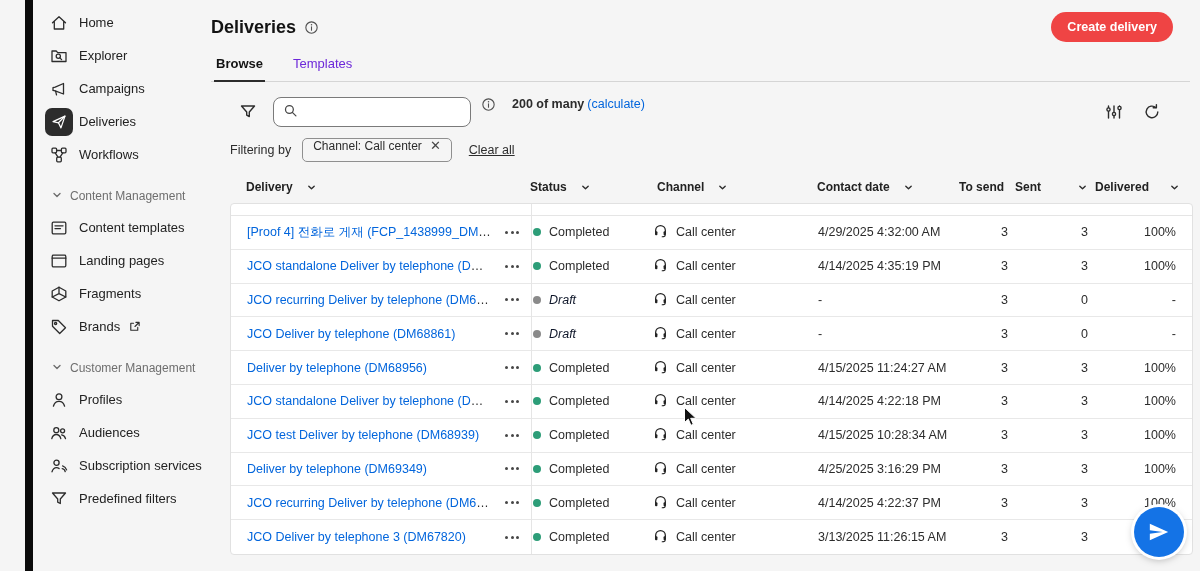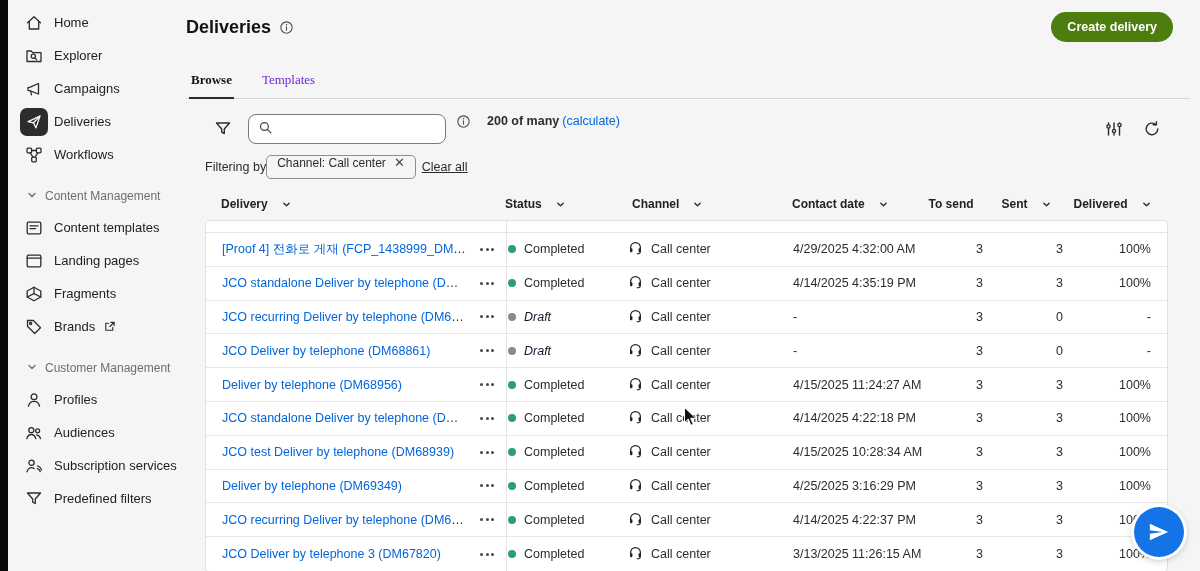--- a/index.html
+++ b/index.html
@@ -4,64 +4,64 @@
 <style>
   * { box-sizing: border-box; margin: 0; padding: 0; }
   html, body { overflow: hidden; }
   body {
     width: 1200px; height: 571px;
     position: relative;
     background: #f5f5f5;
     font-family: "Liberation Sans", "DejaVu Sans", sans-serif;
     color: #2c2c2c;
   }
-  .app { display: flex; height: 100%; }
+  .app { display: flex; height: 100%; padding-left: 25px; }
   .edge-strip { width: 8px; flex: none; background: #0b0b0b; }
 
   
   .sidebar { width: 170px; flex: none; padding-top: 6px; }
   .side-item { display: flex; align-items: center; gap: 6px; height: 33px; padding-left: 12px; font-size: 13px; color: #222; cursor: pointer; }
   .islot { width: 28px; height: 28px; flex: none; display: flex; align-items: center; justify-content: center; }
   .islot.selbox { background: #2c2c2c; border-radius: 7px; }
   .silabel { white-space: nowrap; }
   .side-section { display: flex; align-items: center; gap: 8px; height: 30px; margin-top: 10px; padding-left: 19px; color: #6e6e6e; font-size: 12px; cursor: pointer; }
   .ext-ic { margin-left: 2px; display: flex; align-items: center; }
 
   
   .main { flex: 1; min-width: 0; padding-left: 8px; }
   .header-row { display: flex; align-items: center; padding-top: 12px; padding-right: 27px; }
   .page-title { font-size: 18px; font-weight: 700; color: #131313; }
   .title-info { margin-left: 8px; display: flex; align-items: center; cursor: pointer; }
-  .create-btn { margin-left: auto; background: #4d7c0f; color: #fff; border: none; border-radius: 16px; height: 30px; padding: 0 16px; font-size: 12.5px; font-weight: 700; cursor: pointer; }
-
-  .tabs { display: flex; gap: 26px; margin-top: 30px; margin-right: 10px; border-bottom: 1px solid #d5d5d5; padding-left: 3px; font-family: Liberation Serif, serif; }
+  .create-btn { margin-left: auto; background: #ef4444; color: #fff; border: none; border-radius: 16px; height: 30px; padding: 0 16px; font-size: 12.5px; font-weight: 700; cursor: pointer; }
+
+  .tabs { display: flex; gap: 26px; margin-top: 14px; margin-right: 10px; border-bottom: 1px solid #d5d5d5; padding-left: 3px; }
   .tab { font-size: 13px; padding: 0 2px 9px; color: #6d28d9; cursor: pointer; }
   .tab.active { color: #131313; font-weight: 700; border-bottom: 2px solid #2c2c2c; margin-bottom: -1px; }
 
   .toolbar { display: flex; align-items: flex-start; margin-top: 15px; padding-left: 22px; padding-right: 33px; gap: 10px; height: 32px; }
   .icon-btn { width: 30px; height: 30px; border: none; background: transparent; display: flex; align-items: center; justify-content: center; border-radius: 4px; cursor: pointer; }
   .search-box { width: 198px; height: 30px; background: #fff; border: 1px solid #7a7a7a; border-radius: 8px; display: flex; align-items: center; padding: 0 9px; gap: 7px; }
   .search-input { border: none; outline: none; flex: 1; font-size: 13px; background: transparent; min-width: 0; }
   .count-wrap { font-size: 12.5px; font-weight: 700; color: #2c2c2c; margin-left: 6px; white-space: nowrap; }
   .calc-link { color: #0265DC; font-weight: 400; cursor: pointer; margin-left: 3px; }
   .toolbar-right { margin-left: auto; display: flex; gap: 8px; }
 
-  .filter-row { display: flex; align-items: center; margin-top: 9px; padding-left: 19px; font-size: 12.5px; color: #2c2c2c; }
+  .filter-row { display: flex; align-items: center; gap: 11px; margin-top: 9px; padding-left: 19px; font-size: 12.5px; color: #2c2c2c; }
   .filter-chip { display: flex; align-items: flex-start; gap: 8px; border: 1px solid #8f8f8f; border-radius: 5px; height: 24px; padding: 0 10px; font-size: 12px; color: #2c2c2c; }
   .chip-close { cursor: pointer; color: #464646; font-size: 13px; line-height: 1; }
   .clear-all { margin-left: 6px; cursor: pointer; color: #2c2c2c; text-decoration: underline; }
 
   
   .table-wrap { width: 963px; margin-left: 19px; margin-top: 13px; position: relative; }
   .grid-cols { display: grid; grid-template-columns: 262px 38px 120px 160px 135px 70px 80px 98px; align-items: center; }
   .thead { height: 24px; font-size: 12px; font-weight: 700; color: #222; }
   .th { display: flex; align-items: center; gap: 14px; cursor: pointer; white-space: nowrap; }
   .th.first { padding-left: 16px; grid-column: 1 / span 2; }
   .th.pad { padding-left: 7px; }
-  .th.right { justify-content: center; padding-right: 8px; }
+  .th.right { justify-content: space-between; padding-right: 8px; }
   .th.delv { padding-right: 14px; }
 
   .tbody { background: #fff; border: 1px solid #e1e1e1; border-radius: 4px; margin-top: 4px; position: relative; }
   .sliver { height: 12px; border-bottom: 1px solid #e5e5e5; }
   .vline { position: absolute; top: 0; bottom: 0; left: 300px; width: 1px; background: #e5e5e5; }
   .trow { height: 33.8px; border-bottom: 1px solid #e8e8e8; font-size: 12.5px; }
   .trow:last-child { border-bottom: none; }
   .cell { min-width: 0; }
   .cell.name { padding-left: 16px; overflow: hidden; white-space: nowrap; text-overflow: ellipsis; }
   .dlink { color: #0265DC; text-decoration: none; cursor: pointer; }

